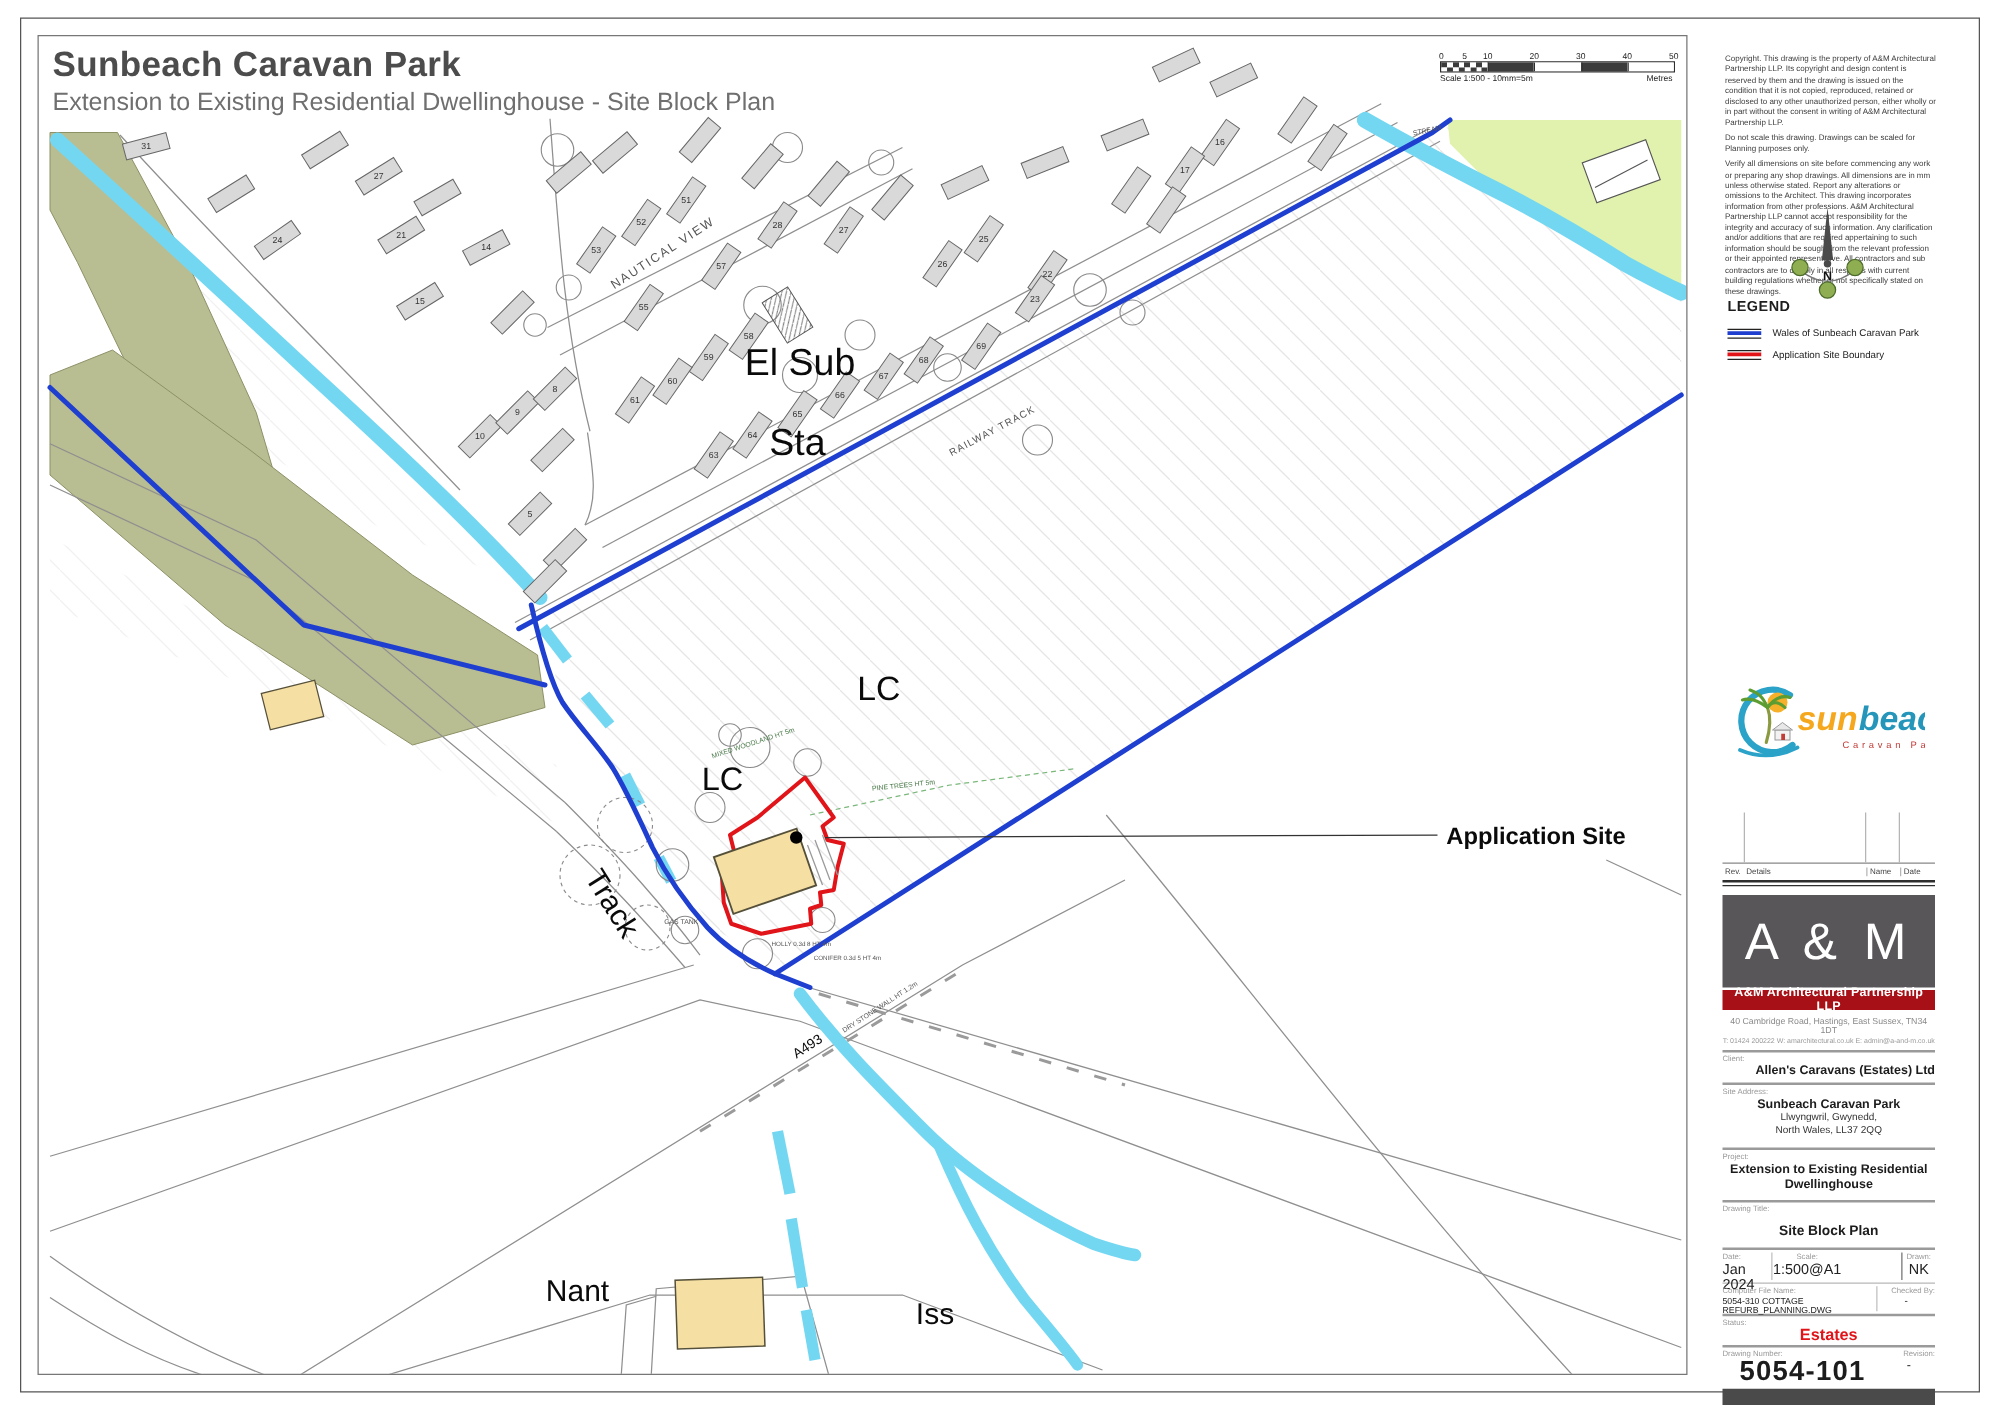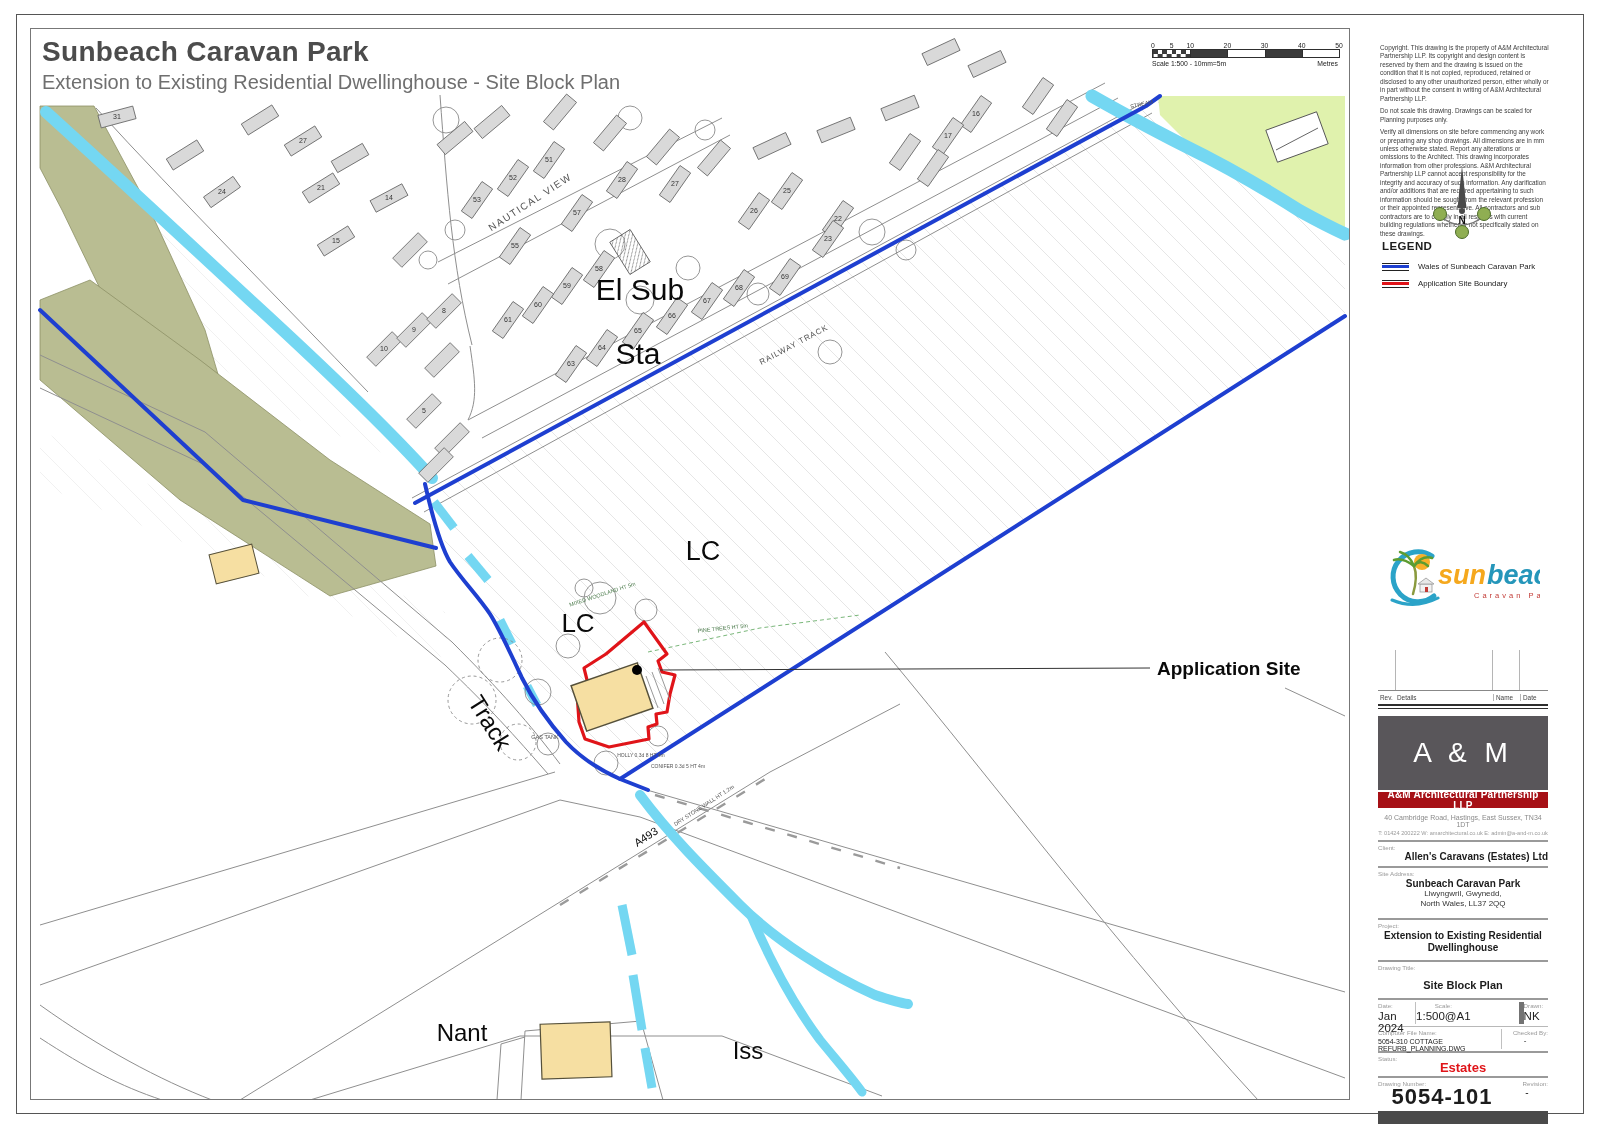--- a/index.html
+++ b/index.html
@@ -41,39 +41,39 @@
   .revtable{position:absolute;left:26px;top:620px;width:170px;}
   .rt-box{height:42px;border-bottom:1px solid #888;position:relative;}
   .rt-v{position:absolute;top:2px;bottom:0;width:1px;background:#b5b5b5;}
   .rt-head{display:flex;font-size:6.4px;color:#444;height:12px;align-items:center;}
   .rt-head span{box-sizing:border-box;padding-left:2px;}
   .rt-c1{width:17px;} .rt-c2{flex:1;} .rt-c3{width:27px;border-left:1px solid #b5b5b5;} .rt-c4{width:28px;border-left:1px solid #b5b5b5;}
   .rt-dbl{height:2px;border-top:2px solid #2e2e2e;border-bottom:1px solid #2e2e2e;margin-top:1px;}
 
   .firm{position:absolute;left:26px;top:688px;width:170px;text-align:center;}
   .firm-box{height:74px;background:#59565a;color:#fff;display:flex;align-items:center;justify-content:center;
-            font-size:28px;letter-spacing:5px;}
+            font-size:41px;letter-spacing:5px;}
   .firm-bar{height:16px;background:#a61016;color:#fff;font-weight:bold;font-size:10px;display:flex;align-items:center;justify-content:center;margin-top:2px;letter-spacing:.2px;}
   .firm-addr{font-size:7px;color:#8a8a8a;margin-top:6px;}
   .firm-contact{font-size:5.6px;color:#9a9a9a;margin-top:2px;}
 
   .tb{position:absolute;left:26px;top:810px;width:170px;}
   .sep{height:2px;background:#9a9a9a;margin:2px 0;}
   .sep.thin{height:1px;background:#b8b8b8;}
   .lbl{font-size:6.2px;color:#999;display:block;}
   .row-client{height:20px;} .client-value{font-size:10px;font-weight:bold;color:#1c1c1c;text-align:right;}
   .row-site{height:46px;}
   .site-name{font-size:10px;font-weight:bold;color:#1c1c1c;text-align:center;margin-top:1px;}
   .site-line{font-size:8px;color:#333;text-align:center;line-height:1.25;}
   .row-project{height:36px;}
   .project-value{font-size:10px;font-weight:bold;color:#1c1c1c;text-align:center;line-height:1.2;margin-top:1px;}
   .row-title{height:32px;}
   .dtitle-value{font-size:11px;font-weight:bold;color:#1c1c1c;text-align:center;margin-top:8px;}
   .row-dsd{display:flex;height:22px;}
-  .col-date{width:38%;} .col-scale{width:37%;border-left:1px solid #c0c0c0;text-align:center;} .col-drawn{width:25%;border-left:5px solid #737373;text-align:left;margin-left:48px;}
+  .col-date{width:38%;} .col-scale{width:37%;border-left:1px solid #c0c0c0;text-align:center;} .col-drawn{width:25%;border-left:1px solid #737373;text-align:center;margin-left:48px;}
   .dsd-val{font-size:11.5px;color:#222;margin-top:1px;}
   .row-file{display:flex;height:20px;}
   .file-col{flex:1;} .file-value{font-size:7px;color:#222;margin-top:2px;}
   .chk-col{width:46px;border-left:1px solid #c0c0c0;text-align:right;}
   .chk-col .lbl{text-align:right;}
   .chk-value{font-size:8px;color:#222;text-align:center;}
   .row-status{height:19px;position:relative;}
   .status-value{font-size:13px;font-weight:bold;color:#e01419;text-align:center;margin-top:-2px;}
   .row-number{display:flex;height:26px;}
   .num-col{flex:1;} .number-value{font-size:22px;font-weight:bold;color:#1c1c1c;text-align:center;letter-spacing:1px;margin-top:-3px;}

